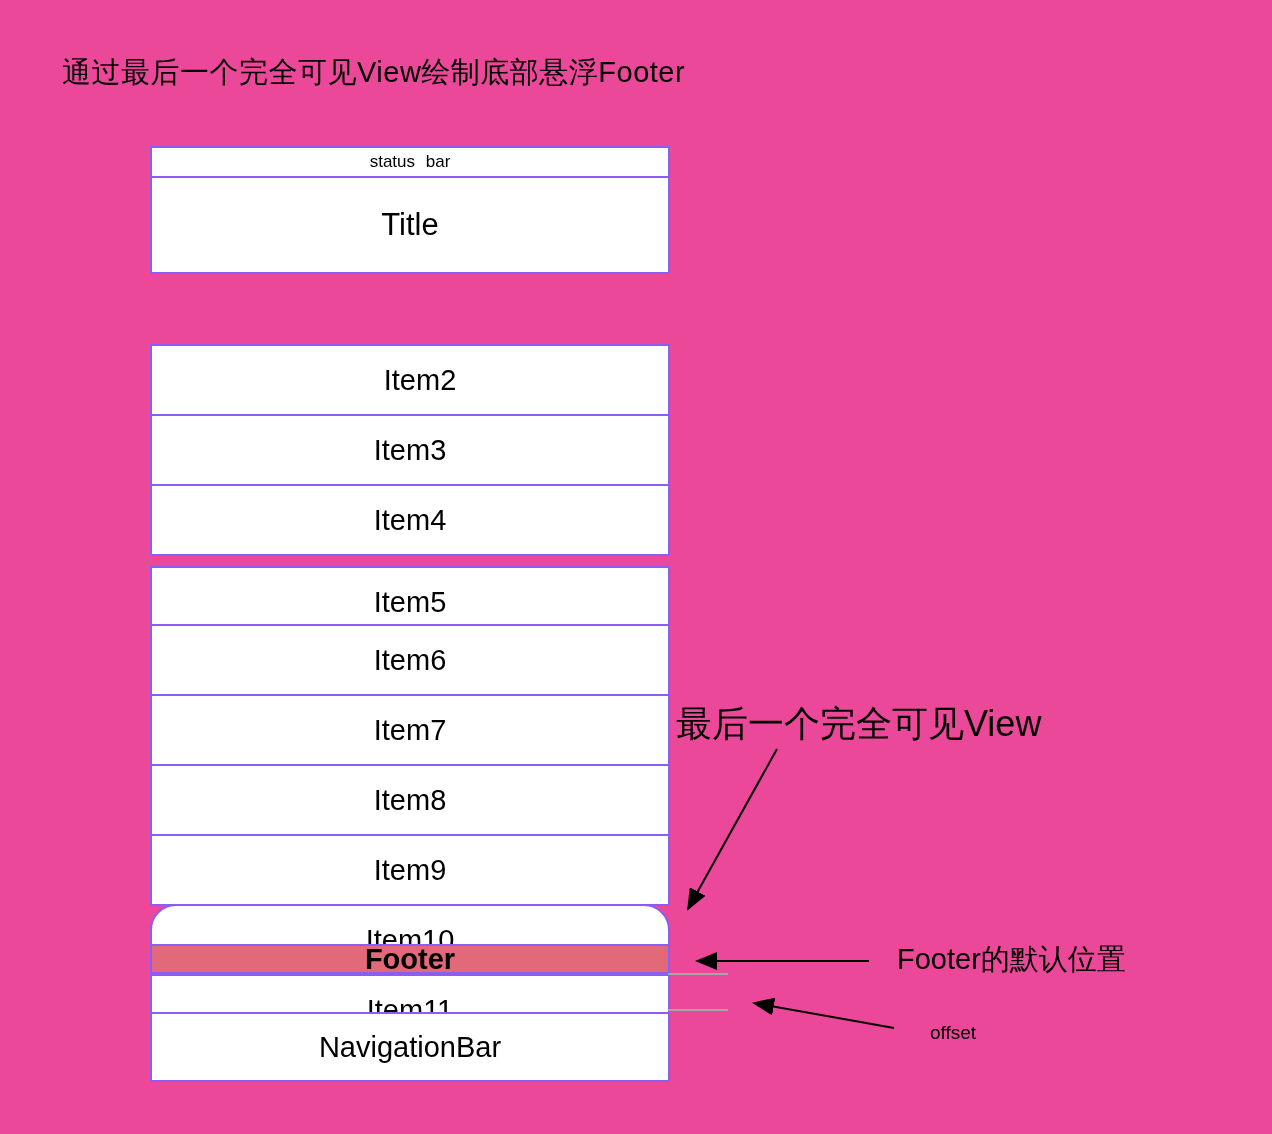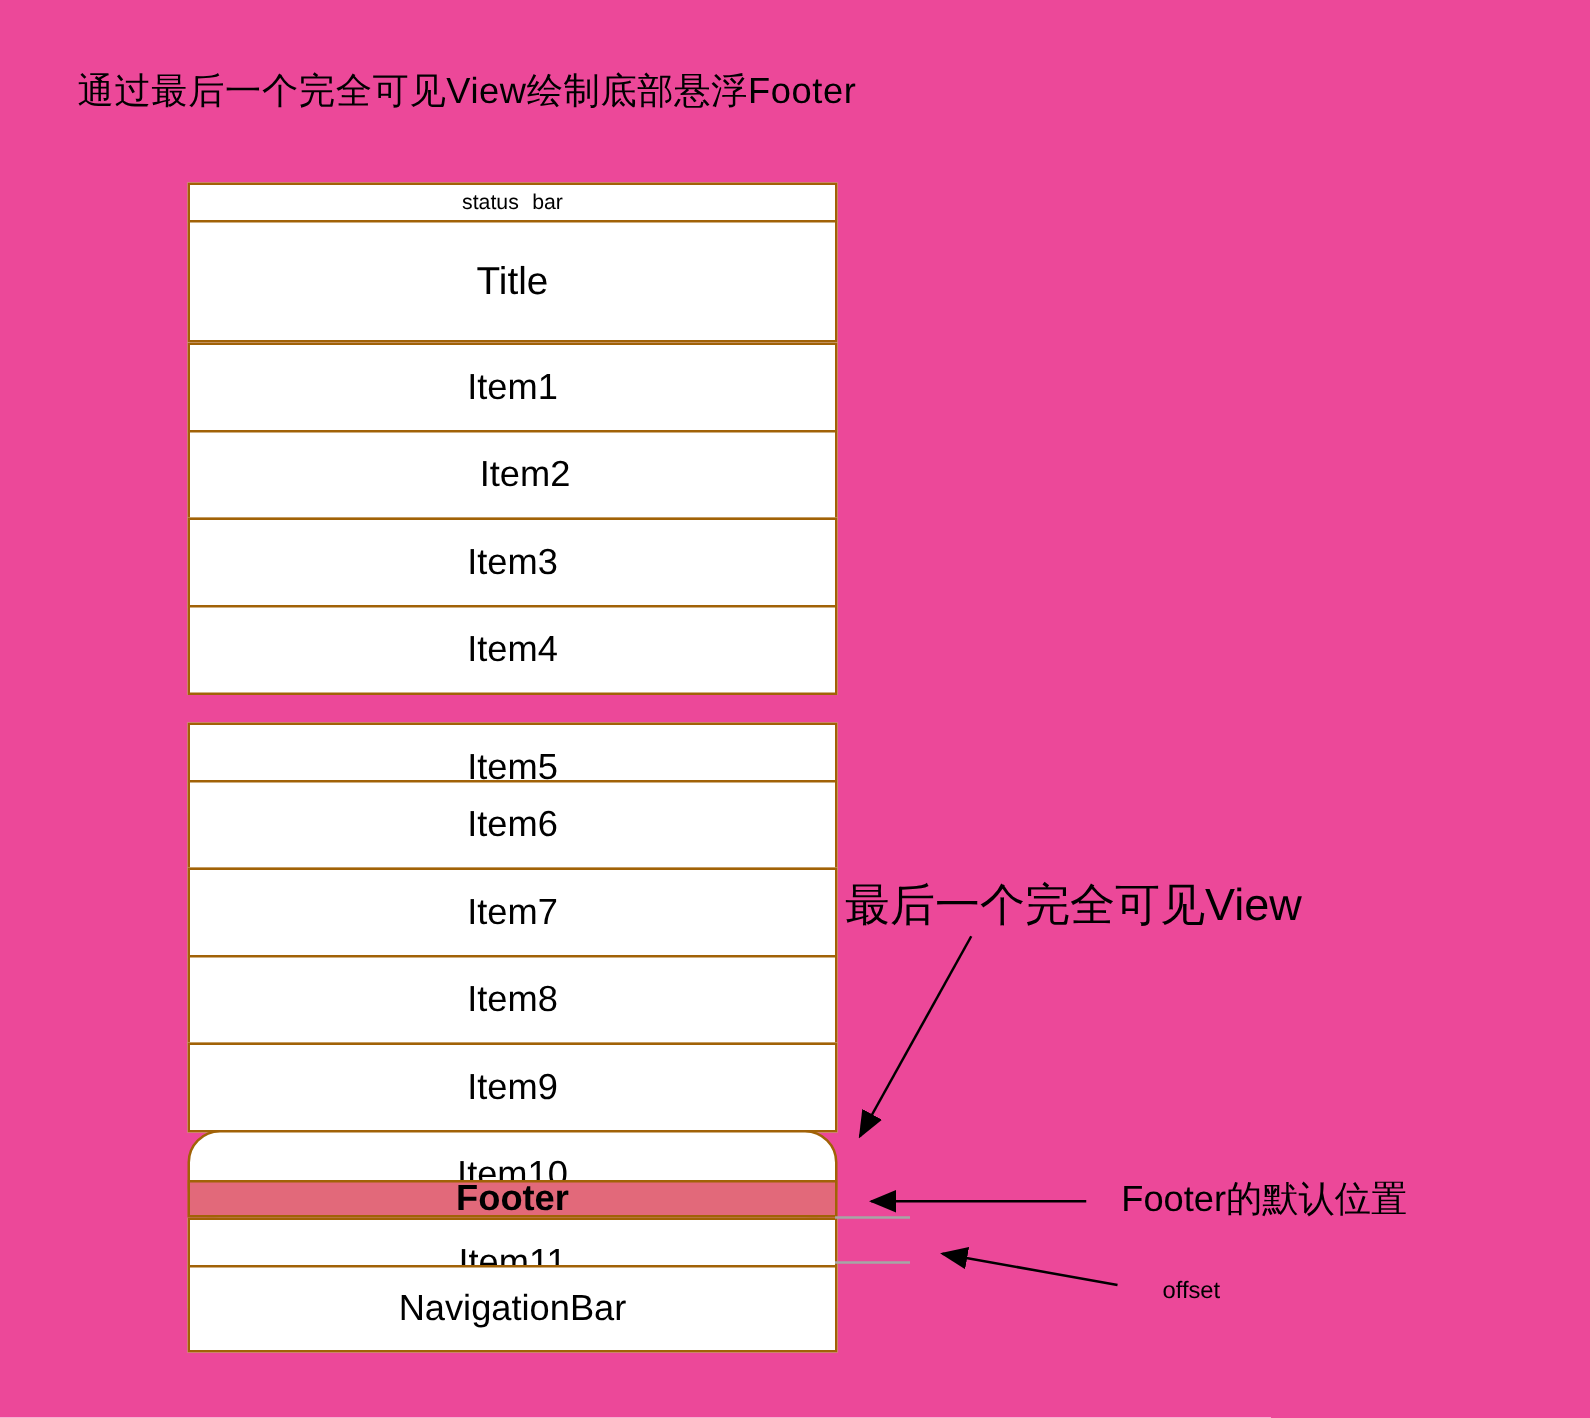--- a/index.html
+++ b/index.html
@@ -29,21 +29,21 @@
     left: 150px;
     top: 146px;
     width: 520px;
     height: 936px;
   }
   .row {
     position: absolute;
     left: 0;
     width: 520px;
     box-sizing: border-box;
-    border: 2px solid #a16207;
+    border: 2px solid #8b5cf6;
     background: #fff;
     display: flex;
     align-items: center;
     justify-content: center;
     z-index: 1;
   }
   .row.status { font-size: 17px; word-spacing: 6px; }
   .row.titlebar { font-size: 31px; }
   .row.item { height: 72px; font-size: 29px; }
   .row.footer {
@@ -77,25 +77,24 @@
 <body>
 
 <div class="stage">
 
   <div class="main-title">通过最后一个完全可见View绘制底部悬浮Footer</div>
 
   <div class="phone">
     <div class="row status" style="top:0; height:32px;">status bar</div>
     <div class="row titlebar" style="top:30px; height:98px;">Title</div>
 
-    <div class="row item" style="top:128px;">Item1</div>
     <div class="row item" style="top:198px;padding-left:20px;">Item2</div>
     <div class="row item" style="top:268px;">Item3</div>
     <div class="row item" style="top:338px;">Item4</div>
-    <div class="row item" style="top:432px;">Item5</div>
+    <div class="row item" style="top:420px;">Item5</div>
     <div class="row item" style="top:478px;">Item6</div>
     <div class="row item" style="top:548px;">Item7</div>
     <div class="row item" style="top:618px;">Item8</div>
     <div class="row item" style="top:688px;">Item9</div>
     <div class="row item" style="top:758px;border-radius:26px;">Item10</div>
     <div class="row item" style="top:828px;">Item11</div>
 
     <div class="row footer" style="top: 798px; background: rgb(226, 105, 122); font-weight: bold;">Footer</div>
     <div class="row navbar" style="top:866px;">NavigationBar</div>
   </div>

